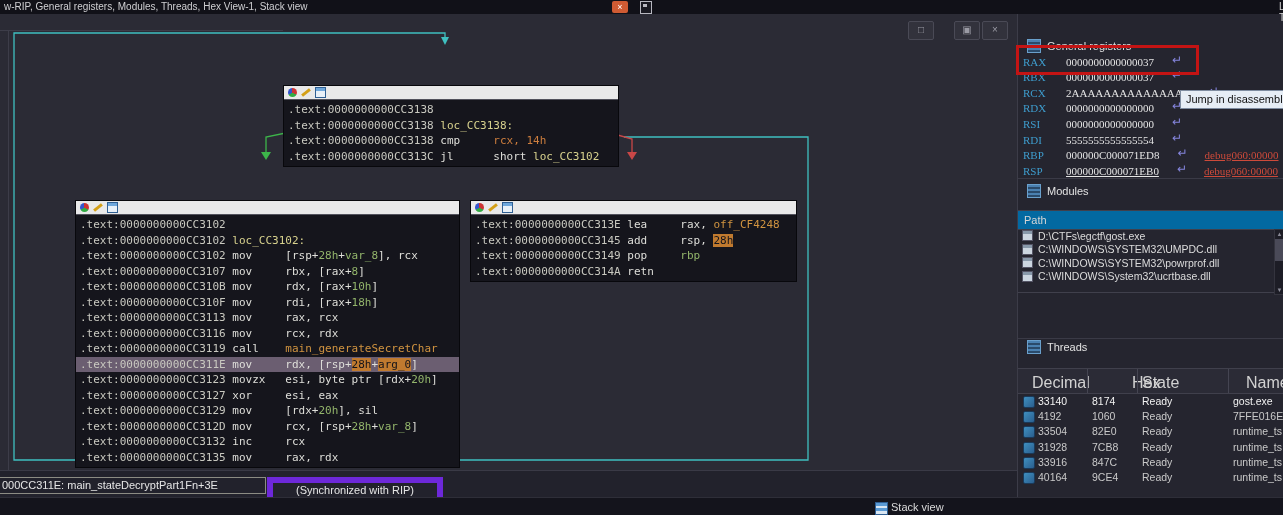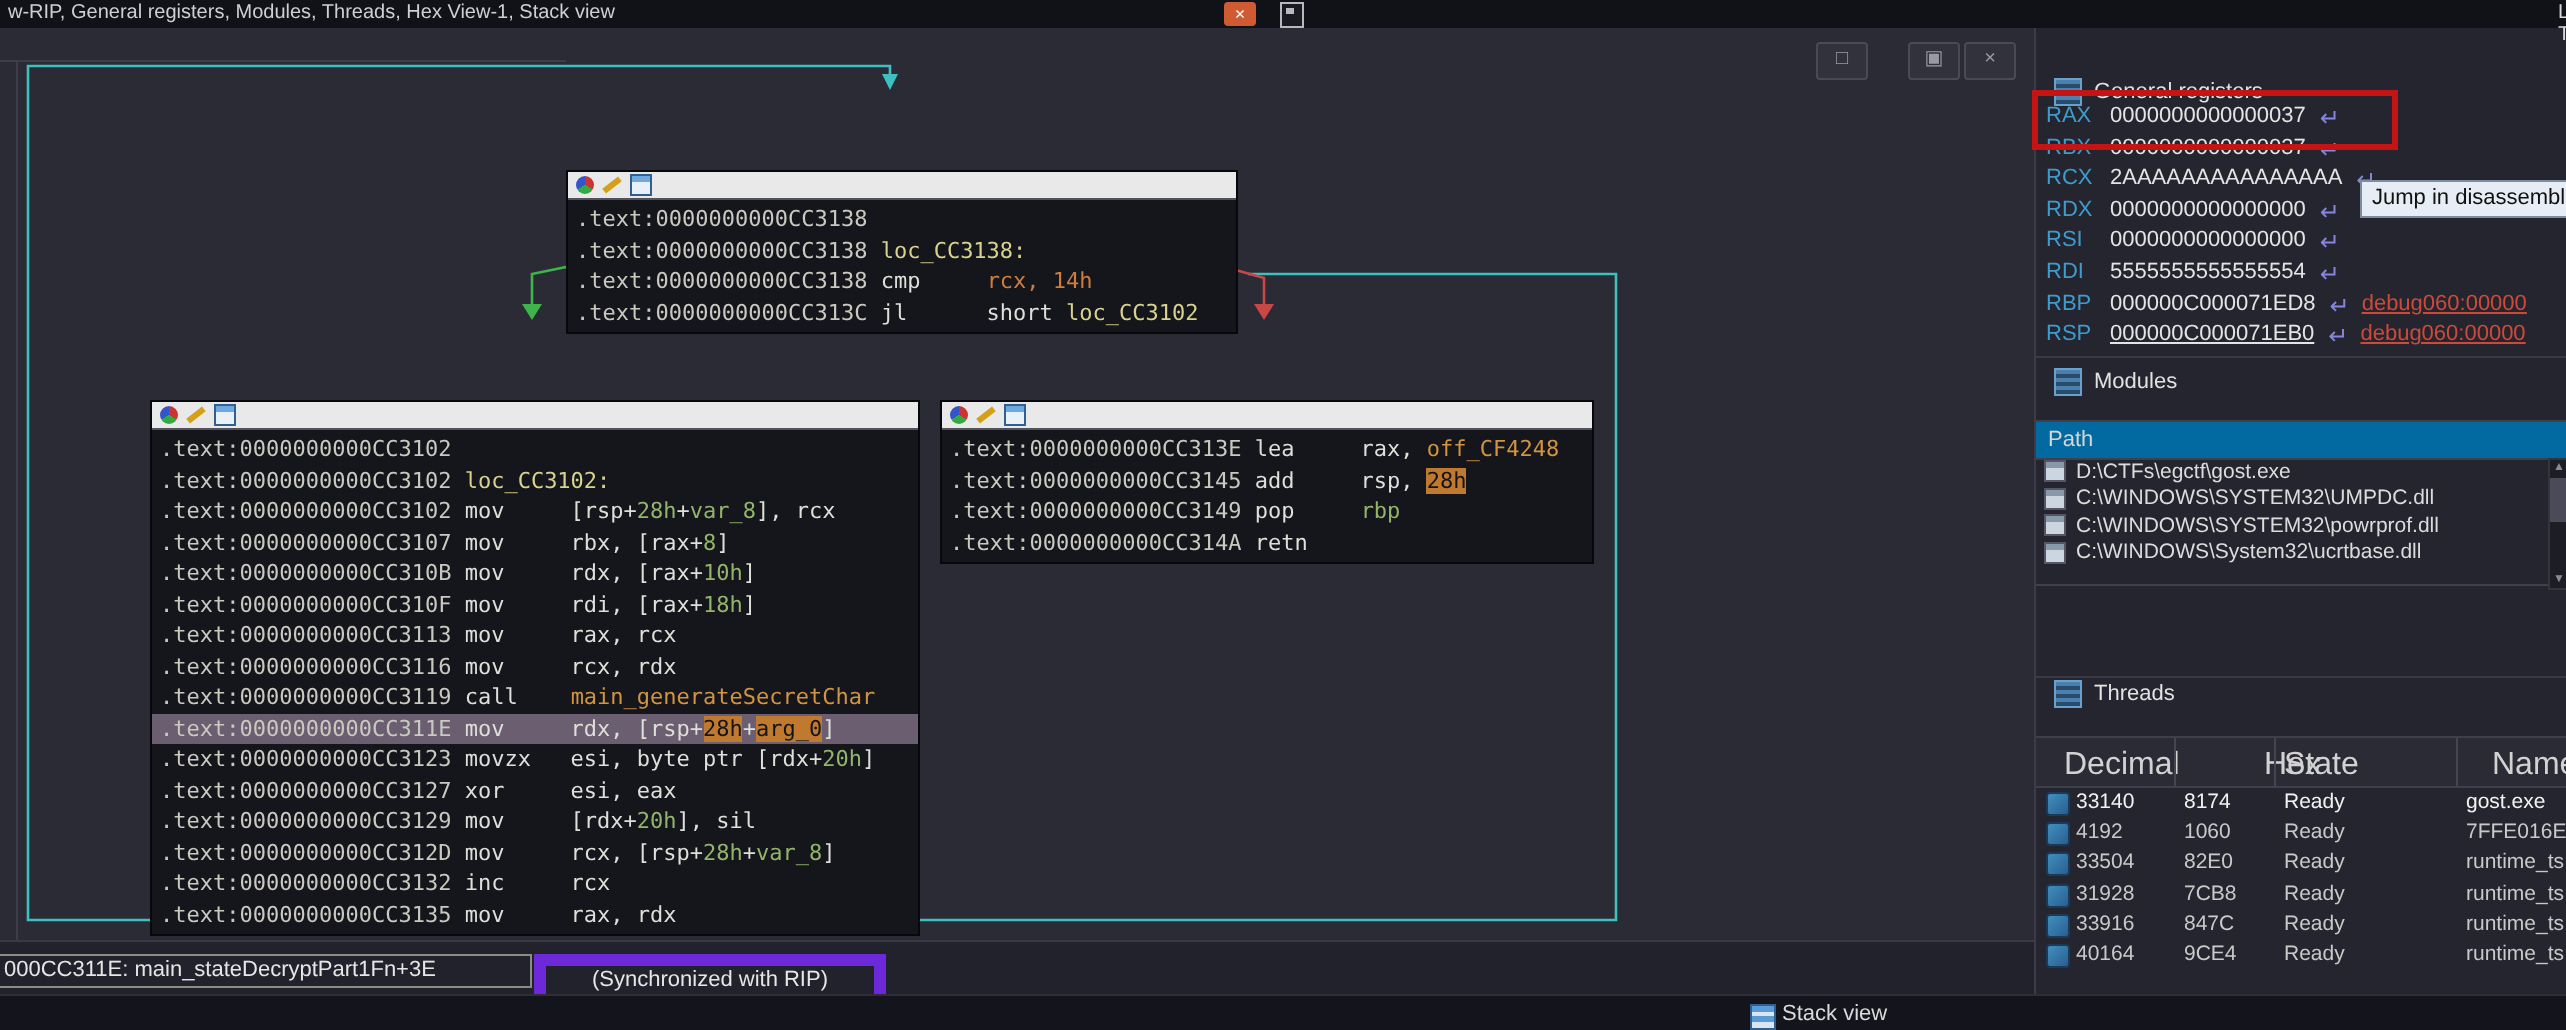--- a/index.html
+++ b/index.html
@@ -72,22 +72,22 @@
   .panel{position:absolute;left:1017px;top:14px;width:266px;height:483px;background:#25252f;
          border-left:1px solid #3c3c48;z-index:2;}
   .section-head{position:absolute;display:flex;align-items:center;gap:6px;font-size:11px;color:#e2e2e2;}
   .sh-regs{left:9px;top:25px;} .sh-mods{left:9px;top:170px;} .sh-threads{left:9px;top:326px;}
   .section-icon{width:12px;height:12px;flex:none;border:1px solid #6aa0cc;
                 background:repeating-linear-gradient(0deg,#2a4a6a 0 2px,#4a80b0 2px 4px);}
   .panel-div{position:absolute;left:0;width:266px;height:1px;background:#3a3a46;}
   .pd1{top:164px;} .pd2{top:324px;}
 
   .reg-list{position:absolute;left:0;top:38px;width:266px;}
-  .reg-row{display:flex;align-items:flex-start;height:15.6px;padding-left:5px;
-           font-family:Liberation Sans, sans-serif;font-size:11px;white-space:nowrap;overflow:hidden;}
+  .reg-row{display:flex;align-items:flex-end;height:15.6px;padding-left:5px;
+           font-family:Liberation Serif, serif;font-size:11px;white-space:nowrap;overflow:hidden;gap:11px;}
   .reg-name{color:#3e9ccd;width:32px;flex:none;}
   .reg-value{color:#e4e4e4;}
   .reg-value.u{text-decoration:underline;}
   .reg-enter{color:#8585dd;margin-left:7px;font-size:12px;}
   .reg-link{color:#cd4a3a;margin-left:6px;text-decoration:underline;}
 
   .path-head{position:absolute;left:0;top:196px;width:260px;height:18px;background:#0369a1;
              border-top:1px solid #40404c;border-bottom:1px solid #40404c;color:#d6d6d6;
              font-size:11px;line-height:18px;padding-left:6px;}
   .mod-list{position:absolute;left:0;top:215px;width:256px;height:63px;overflow:hidden;

